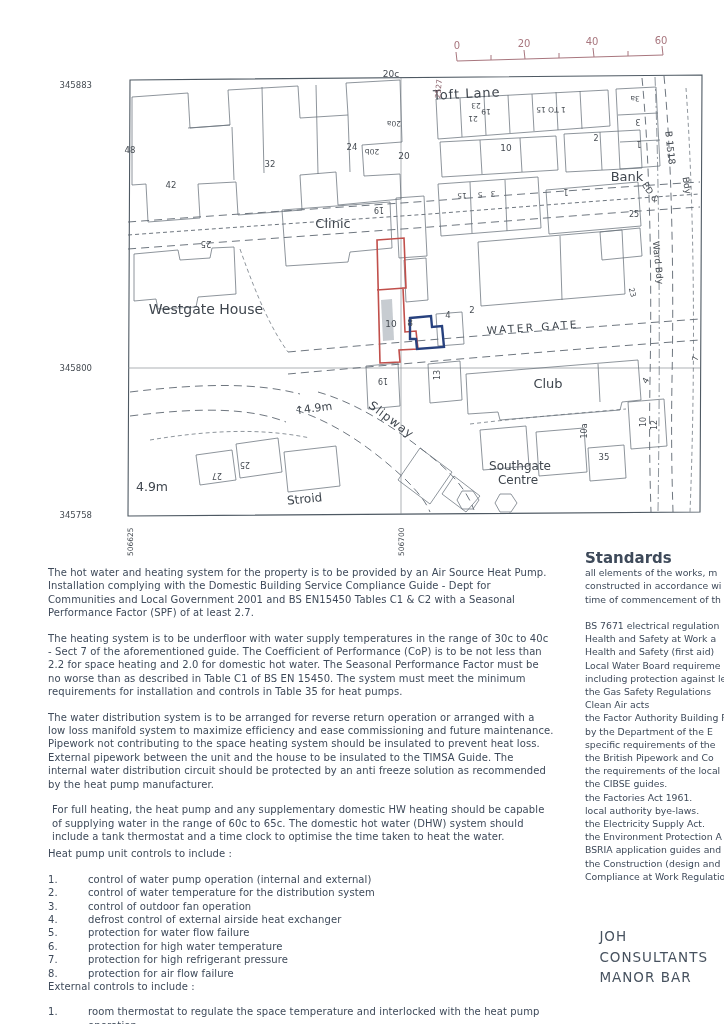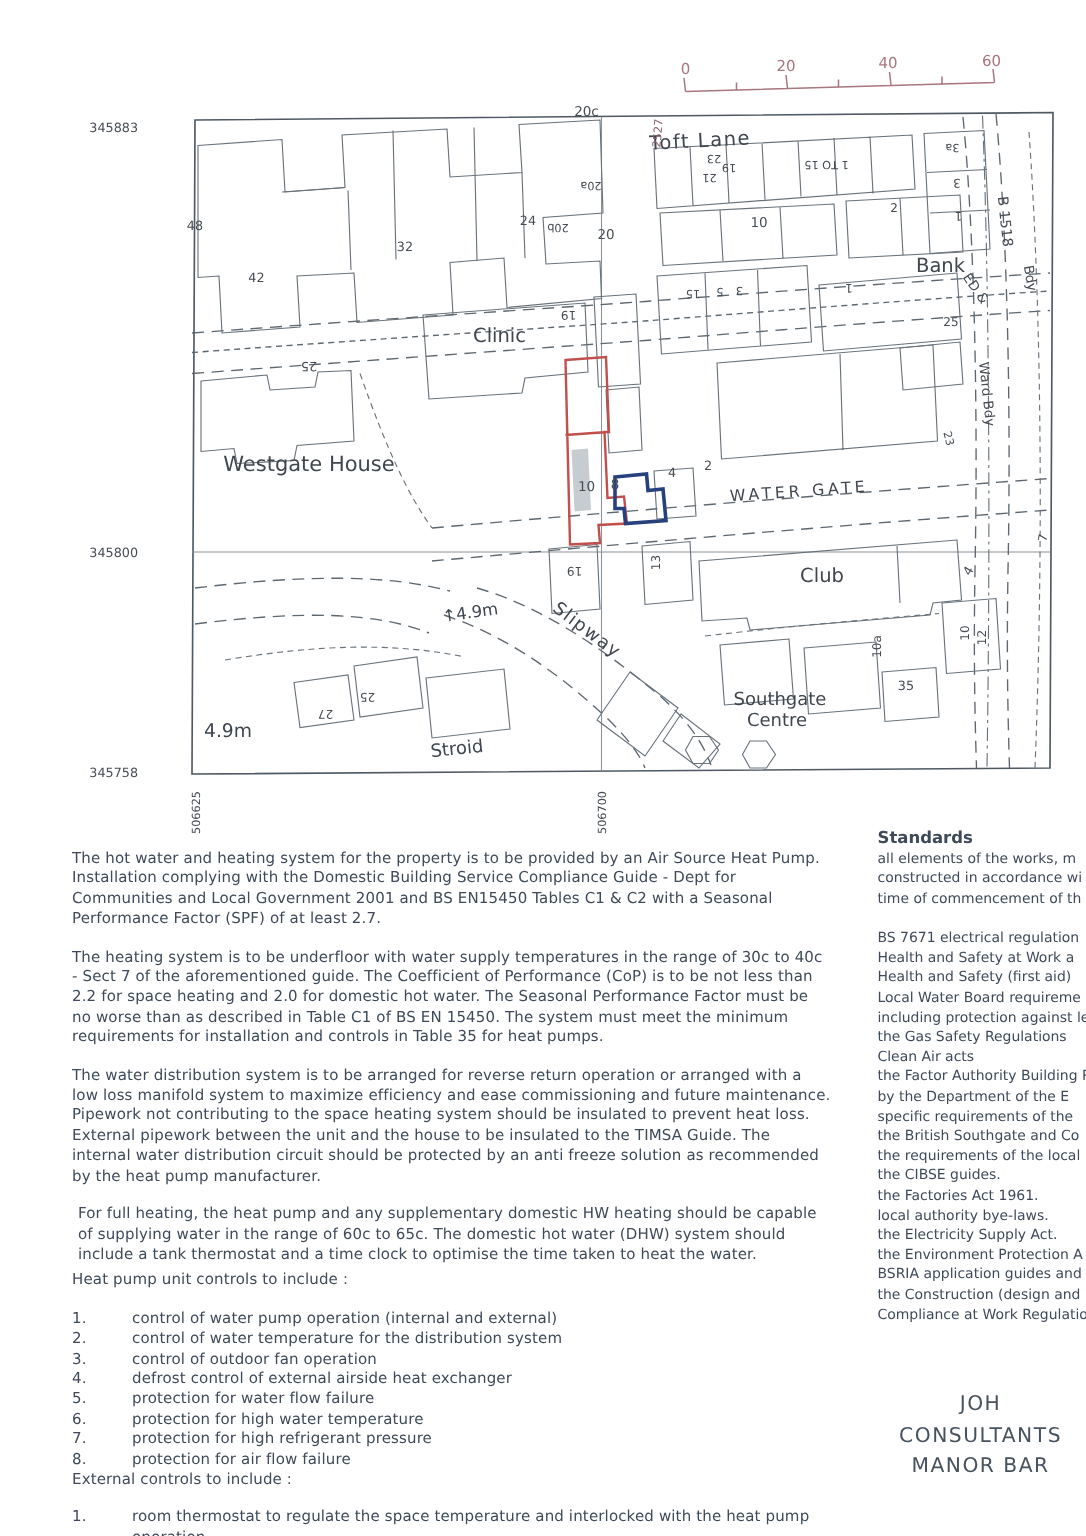--- a/index.html
+++ b/index.html
@@ -28,25 +28,25 @@
   .main-col h2{font-size:10px;margin:0 0 1px 0;font-weight:bold;}
   .main-col p{margin:0 0 12px 0;}
   .main-col p.tight{margin:4px;}
   .intro{margin:0;}
   .numlist{margin:0;}
   .numlist .row{display:flex;}
   .numlist .num{width:40px;flex:none;}
   .numlist .txt{flex:1;}
   
   .std-col{position:absolute;left:585px;top:552px;width:139px;overflow:hidden;font-size:9.3px;line-height:13.2px;}
-  .std-col h3{font-size:11px;font-weight:bold;margin:0 0 1px 0;}
+  .std-col h3{font-size:15px;font-weight:bold;margin:0 0 1px 0;}
   .std-line{min-height:13.2px;white-space:nowrap;overflow:hidden;}
   
   .title-block{
-    position:absolute;right:16px;top:926px;text-align:center;
+    position:absolute;right:16px;top:926px;text-align:left;
     font-size:13.5px;line-height:20.5px;letter-spacing:1px;color:#47525f;
   }
 </style>
 </head>
 <body>
 
 <div class="page">
 
   <div class="map-wrap">
     <svg width="724" height="560" viewBox="0 0 724 560" xmlns="http://www.w3.org/2000/svg">
@@ -239,21 +239,21 @@
         <div class="std-line">BS 7671 electrical regulation</div>
         <div class="std-line">Health and Safety at Work a</div>
         <div class="std-line">Health and Safety (first aid)</div>
         <div class="std-line">Local Water Board requireme</div>
         <div class="std-line">including protection against le</div>
         <div class="std-line">the Gas Safety Regulations</div>
         <div class="std-line">Clean Air acts</div>
         <div class="std-line">the Factor Authority Building R</div>
         <div class="std-line"> by the Department of  the E</div>
         <div class="std-line">specific requirements of the</div>
-        <div class="std-line">the British Southgate and Co</div>
+        <div class="std-line">the British Pipework and Co</div>
         <div class="std-line">the requirements of the local</div>
         <div class="std-line">the CIBSE guides.</div>
         <div class="std-line">the Factories Act 1961.</div>
         <div class="std-line">local authority bye-laws.</div>
         <div class="std-line">the Electricity Supply Act.</div>
         <div class="std-line">the Environment Protection A</div>
         <div class="std-line">BSRIA application guides and</div>
         <div class="std-line">the Construction (design and r</div>
         <div class="std-line">Compliance at Work Regulation</div>
       </div>

